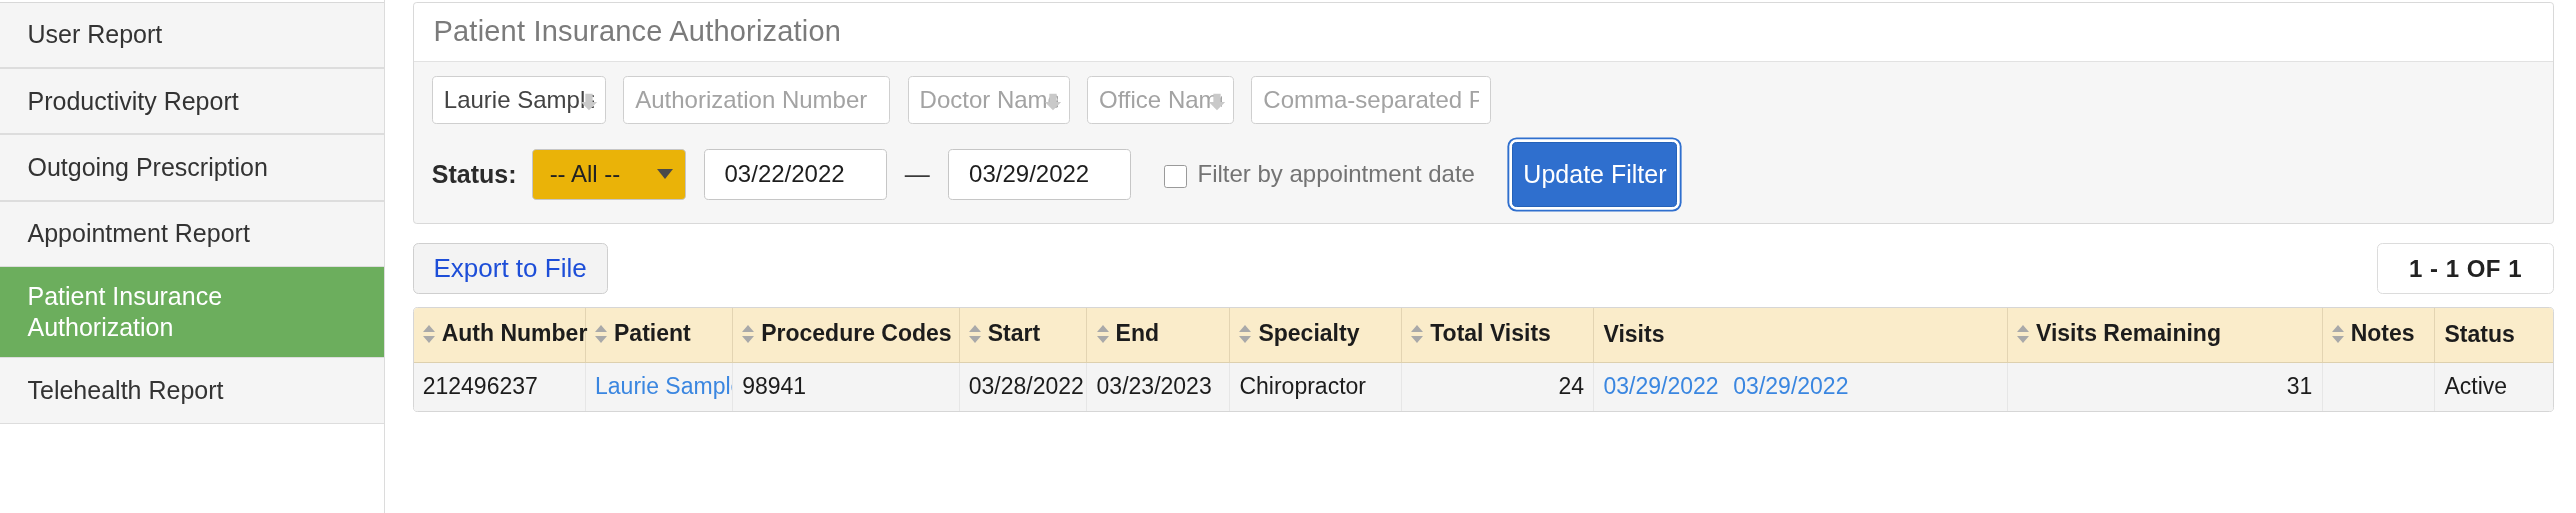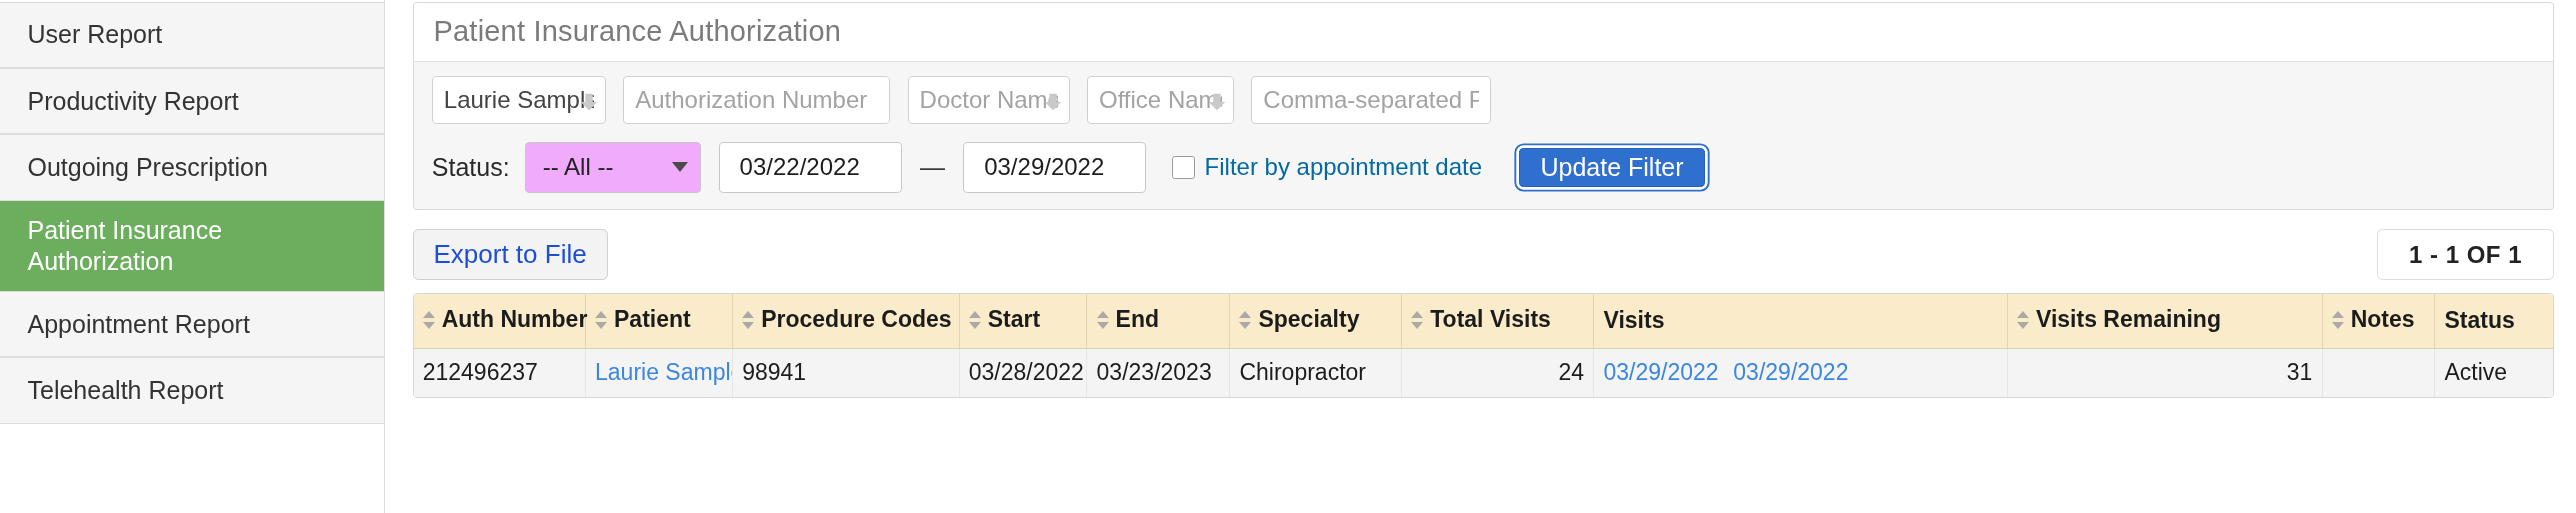--- a/index.html
+++ b/index.html
@@ -106,26 +106,27 @@
   .w-patient   { width: 174px; }
   .w-auth      { width: 267px; }
   .w-doctor    { width: 162px; }
   .w-office    { width: 147px; }
   .w-proc      { width: 240px; }
 
   .status-label {
     font-size: 25px;
     color: #2b2b2b;
     margin-right: -1.8px;
+    font-weight: bold;
   }
   .sel {
     position: relative;
-    width: 176px;
+    width: 154px;
     height: 51px;
-    background: #f0abfc;
+    background: #eab308;
     border: 0.9px solid #c6c6c6;
     border-radius: 4.6px;
     display: inline-flex;
     align-items: center;
     padding: 0 31px 0 16.5px;
     font-size: 24px;
     color: #222222;
   }
   .sel .chev {
     position: absolute; right: 12px; top: 50%;
@@ -143,42 +144,42 @@
     display: inline-flex;
     align-items: center;
     padding: 0 20px;
     font-size: 24px;
     color: #1d1d1d;
   }
   .dash { font-size: 25px; color: #3a3a3a; padding: 0 0.9px; }
 
   .chkwrap {
     display: inline-flex;
-    align-items: center;
+    align-items: flex-end;
     gap: 10px;
-    margin-left: 8px;
+    margin-left: 16px;
     font-size: 24px;
-    color: #0369a1;
+    color: #737373;
   }
   .chkbox {
     width: 23px; height: 23px;
     border: 0.9px solid #9a9a9a;
     border-radius: 2.7px;
     background: #ffffff;
     display: inline-block;
   }
   .btn-primary {
     margin-left: 20px;
-    height: 39px;
+    height: 65px;
     background: #2f6fce;
     border: 0.9px solid #2461b8;
     border-radius: 4.6px;
     color: #ffffff;
     font-size: 25px;
-    padding: 0 20px;
+    padding: 0 10px;
     display: inline-flex;
     align-items: center;
     box-shadow: 0 0 0 2.7px #ffffff, 0 0 0 4.6px #2f6fce;
     cursor: pointer;
   }
 
   .actions {
     display: flex;
     align-items: center;
     justify-content: space-between;
@@ -259,23 +260,23 @@
 </style>
 </head>
 <body>
 
 <div class="app">
 
   <nav class="sidebar">
     <div class="side-item">User Report</div>
     <div class="side-item">Productivity Report</div>
     <div class="side-item">Outgoing Prescription</div>
+    <div class="side-item">Appointment Report</div>
     <div class="side-item active two-line">Patient Insurance
 Authorization</div>
-    <div class="side-item">Appointment Report</div>
     <div class="side-item">Telehealth Report</div>
   </nav>
 
   <div class="main">
 
     <section class="panel">
       <div class="panel-title">Patient Insurance Authorization</div>
 
       <div class="panel-body">
 

